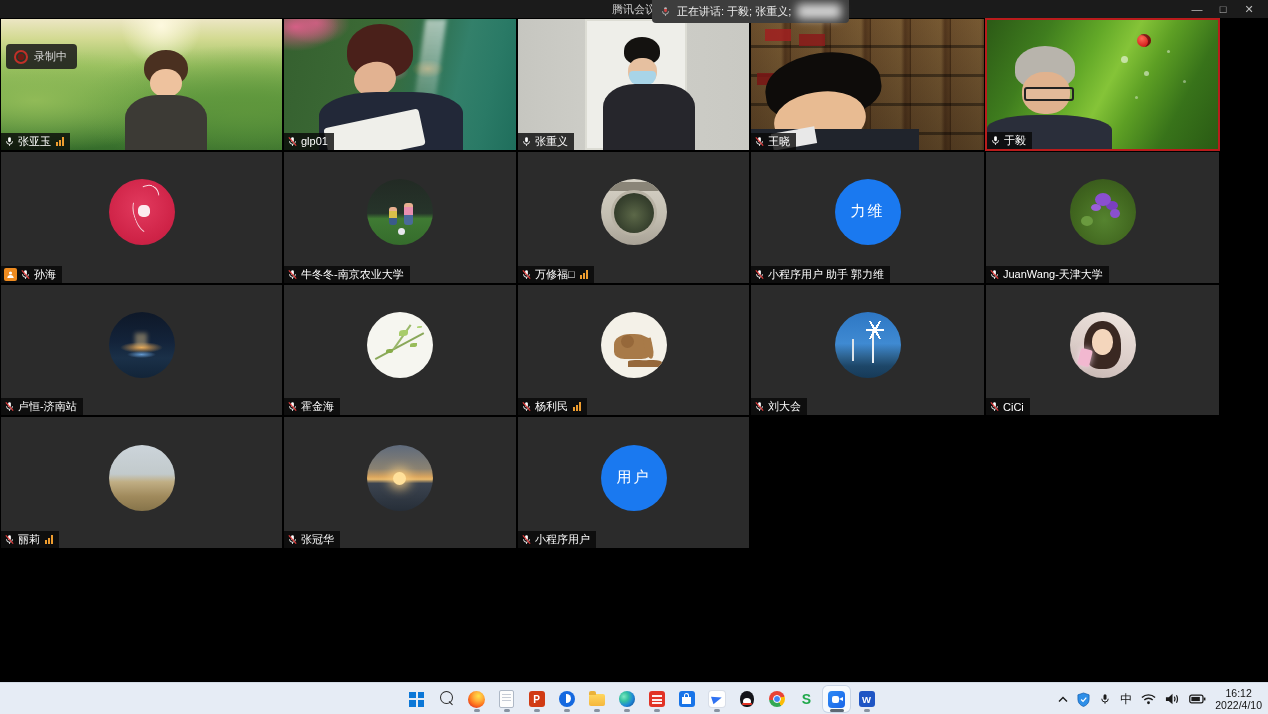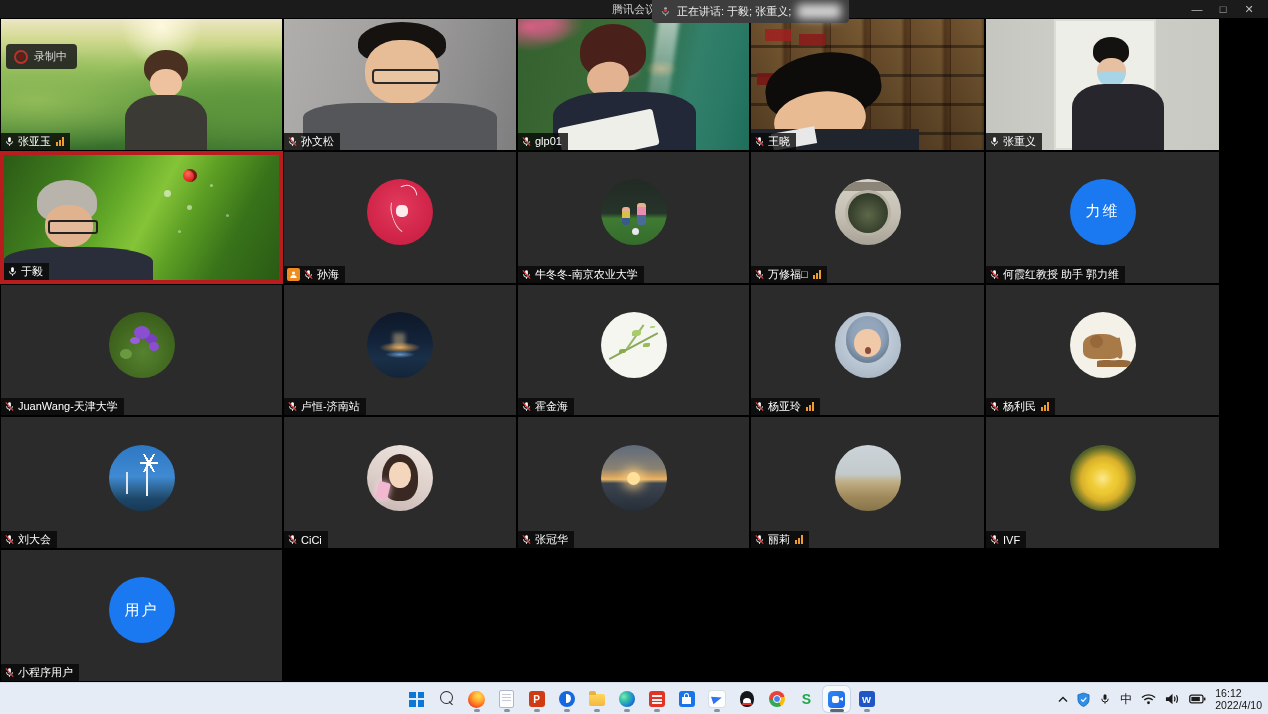--- a/index.html
+++ b/index.html
@@ -16,21 +16,21 @@
   .bmic{width:11px;height:13px;}
   .blur-blob{width:44px;height:15px;background:#d6d6d6;border-radius:3px;filter:blur(5px);}
   
   .recbadge{position:absolute;left:6px;top:44px;height:25px;background:rgba(28,28,28,.88);border-radius:4px;display:flex;align-items:center;gap:6px;padding:0 10px 0 8px;z-index:25;}
   .recdot{width:10px;height:10px;border:2.5px solid #c03028;border-radius:50%;background:radial-gradient(circle,#6e1a14 45%,transparent 46%);}
   .rectxt{color:#d8d8d8;font-size:11px;}
   
   .grid{position:absolute;left:0;top:18px;width:1220px;height:664px;display:grid;grid-template-columns:283px 234px 233px 235px 235px;grid-template-rows:repeat(5,1fr);background:#000;}
   .cell{position:relative;overflow:hidden;box-sizing:border-box;border:1px solid #000;}
   .cell.av{background:#2b2b2b;}
-  .cell.speaking{border:4px solid #b91c1c;}
+  .cell.speaking{border:2px solid #b91c1c;}
   .scene{position:absolute;inset:0;}
   .scene i{position:absolute;}
   
   .label{position:absolute;left:0;bottom:0;max-width:96%;height:17px;background:rgba(8,8,8,.8);color:#fff;font-size:11px;display:flex;align-items:center;gap:3px;padding:0 6px 0 3px;white-space:nowrap;z-index:5;}
   .mic{width:11px;height:11px;flex:none;}
   .cell:not(.muted) .slash{display:none;}
   .sig{display:inline-flex;align-items:flex-end;gap:1px;margin-left:2px;}
   .sig i{width:2px;background:#ef9d2f;}
   .sig i:nth-child(1){height:4px;}.sig i:nth-child(2){height:6px;}.sig i:nth-child(3){height:9px;}
   .mbadge{width:13px;height:13px;background:#ef8b1f;border-radius:2px;display:flex;align-items:center;justify-content:center;flex:none;}
@@ -169,21 +169,21 @@
   .ic-qq::before{content:"";position:absolute;left:2px;top:12px;width:10px;height:2px;background:#e23326;border-radius:2px;z-index:2;}
   .ic-chrome{width:16px;height:16px;border-radius:50%;background:conic-gradient(from -50deg,#ea4335 0 120deg,#fbbc05 120deg 200deg,#34a853 200deg 310deg,#ea4335 310deg 360deg);position:relative;}
   .ic-chrome::after{content:"";position:absolute;left:4px;top:4px;width:8px;height:8px;background:#4285f4;border:1.6px solid #fff;border-radius:50%;box-sizing:border-box;}
   .ic-greens{color:#1fa84a;font-weight:800;font-size:14px;line-height:1;}
   .ic-meet{width:17px;height:17px;border-radius:4px;background:linear-gradient(135deg,#2f8af5,#1a66e8);position:relative;}
   .ic-meet::after{content:"";position:absolute;left:3.5px;top:5px;width:7px;height:7px;background:#fff;border-radius:2px;}
   .ic-meet::before{content:"";position:absolute;right:2.5px;top:6px;width:0;height:0;border-right:4px solid #fff;border-top:2.5px solid transparent;border-bottom:2.5px solid transparent;}
   .ic-word{width:16px;height:16px;border-radius:3px;background:#1f55c4;color:#fff;font-weight:bold;font-size:9.5px;display:flex;align-items:center;justify-content:center;}
   .tray{position:absolute;right:6px;top:0;height:32px;display:flex;align-items:center;gap:9px;}
   .tray .ime{font-size:12px;color:#111;}
-  .clock{text-align:left;font-size:10.5px;color:#111;line-height:12px;}
+  .clock{text-align:center;font-size:10.5px;color:#111;line-height:12px;}
   .blackstrip{position:absolute;left:1220px;top:18px;width:48px;height:664px;background:#000;}
 </style>
 </head>
 <body>
 
 <div class="titlebar">
   <div class="tb-title">腾讯会议</div>
 </div>
 <div class="wcs">
   <span class="wc">—</span>
@@ -229,54 +229,56 @@
       <span class="sig">
           <i></i>
           <i></i>
           <i></i>
         </span>
     </div>
   </div>
 
 
 
-  <div class="cell video muted s-sws">
-    <div class="scene">
-        <i class="hair"></i>
-        <i class="face"></i>
-        <i class="x1"></i>
-        <i class="body"></i>
-      </div>
-    <div class="label">
-      <svg class="mic" viewBox="0 0 24 24">
-          <rect x="9" y="2.5" width="6" height="11" rx="3" fill="#fff"></rect>
-          <path d="M5.5 11.5a6.5 6.5 0 0 0 13 0" fill="none" stroke="#fff" stroke-width="2"></path>
-          <line x1="12" y1="18" x2="12" y2="21.5" stroke="#fff" stroke-width="2"></line>
-          <line class="slash" x1="4" y1="3" x2="20" y2="21" stroke="#e23b3b" stroke-width="2.6"></line>
-        </svg>
-      <span>孙文松</span>
-    </div>
-  </div>
 
   <div class="cell video muted s-glp">
     <div class="scene">
         <i class="x1"></i>
         <i class="hair"></i>
         <i class="face"></i>
         <i class="body"></i>
         <i class="x2"></i>
       </div>
     <div class="label">
       <svg class="mic" viewBox="0 0 24 24">
           <rect x="9" y="2.5" width="6" height="11" rx="3" fill="#fff"></rect>
           <path d="M5.5 11.5a6.5 6.5 0 0 0 13 0" fill="none" stroke="#fff" stroke-width="2"></path>
           <line x1="12" y1="18" x2="12" y2="21.5" stroke="#fff" stroke-width="2"></line>
           <line class="slash" x1="4" y1="3" x2="20" y2="21" stroke="#e23b3b" stroke-width="2.6"></line>
         </svg>
       <span>glp01</span>
+    </div>
+  </div>
+
+  <div class="cell video s-zzy">
+    <div class="scene">
+        <i class="x1"></i>
+        <i class="hair"></i>
+        <i class="face"></i>
+        <i class="x2"></i>
+        <i class="body"></i>
+      </div>
+    <div class="label">
+      <svg class="mic" viewBox="0 0 24 24">
+          <rect x="9" y="2.5" width="6" height="11" rx="3" fill="#fff"></rect>
+          <path d="M5.5 11.5a6.5 6.5 0 0 0 13 0" fill="none" stroke="#fff" stroke-width="2"></path>
+          <line x1="12" y1="18" x2="12" y2="21.5" stroke="#fff" stroke-width="2"></line>
+          <line class="slash" x1="4" y1="3" x2="20" y2="21" stroke="#e23b3b" stroke-width="2.6"></line>
+        </svg>
+      <span>张重义</span>
     </div>
   </div>
 
   <div class="cell video muted s-wx">
     <div class="scene">
         <i class="x1"></i>
         <i class="x2"></i>
         <i class="hair"></i>
         <i class="face"></i>
         <i class="body"></i>
@@ -286,39 +288,20 @@
       <svg class="mic" viewBox="0 0 24 24">
           <rect x="9" y="2.5" width="6" height="11" rx="3" fill="#fff"></rect>
           <path d="M5.5 11.5a6.5 6.5 0 0 0 13 0" fill="none" stroke="#fff" stroke-width="2"></path>
           <line x1="12" y1="18" x2="12" y2="21.5" stroke="#fff" stroke-width="2"></line>
           <line class="slash" x1="4" y1="3" x2="20" y2="21" stroke="#e23b3b" stroke-width="2.6"></line>
         </svg>
       <span>王晓</span>
     </div>
   </div>
 
-  <div class="cell video s-zzy">
-    <div class="scene">
-        <i class="x1"></i>
-        <i class="hair"></i>
-        <i class="face"></i>
-        <i class="x2"></i>
-        <i class="body"></i>
-      </div>
-    <div class="label">
-      <svg class="mic" viewBox="0 0 24 24">
-          <rect x="9" y="2.5" width="6" height="11" rx="3" fill="#fff"></rect>
-          <path d="M5.5 11.5a6.5 6.5 0 0 0 13 0" fill="none" stroke="#fff" stroke-width="2"></path>
-          <line x1="12" y1="18" x2="12" y2="21.5" stroke="#fff" stroke-width="2"></line>
-          <line class="slash" x1="4" y1="3" x2="20" y2="21" stroke="#e23b3b" stroke-width="2.6"></line>
-        </svg>
-      <span>张重义</span>
-    </div>
-  </div>
-
   <div class="cell video speaking s-yy">
     <div class="scene">
         <i class="x1"></i>
         <i class="x2"></i>
         <i class="hair"></i>
         <i class="face"></i>
         <i class="x3"></i>
         <i class="body"></i>
       </div>
     <div class="label">
@@ -397,21 +380,21 @@
     <div class="avatar">
         <span class="avtxt">力维</span>
       </div>
     <div class="label">
       <svg class="mic" viewBox="0 0 24 24">
           <rect x="9" y="2.5" width="6" height="11" rx="3" fill="#fff"></rect>
           <path d="M5.5 11.5a6.5 6.5 0 0 0 13 0" fill="none" stroke="#fff" stroke-width="2"></path>
           <line x1="12" y1="18" x2="12" y2="21.5" stroke="#fff" stroke-width="2"></line>
           <line class="slash" x1="4" y1="3" x2="20" y2="21" stroke="#e23b3b" stroke-width="2.6"></line>
         </svg>
-      <span>何霞红教授 助手 郭力维</span>
+      <span>小程序用户 助手 郭力维</span>
     </div>
   </div>
 
   <div class="cell av muted a-purple">
     <div class="avatar">
         <i class="d1"></i>
         <i class="d2"></i>
         <i class="d3"></i>
       </div>
     <div class="label">
@@ -454,41 +437,20 @@
           <rect x="9" y="2.5" width="6" height="11" rx="3" fill="#fff"></rect>
           <path d="M5.5 11.5a6.5 6.5 0 0 0 13 0" fill="none" stroke="#fff" stroke-width="2"></path>
           <line x1="12" y1="18" x2="12" y2="21.5" stroke="#fff" stroke-width="2"></line>
           <line class="slash" x1="4" y1="3" x2="20" y2="21" stroke="#e23b3b" stroke-width="2.6"></line>
         </svg>
       <span>霍金海</span>
     </div>
   </div>
 
 
-  <div class="cell av muted a-baby">
-    <div class="avatar">
-        <i class="d1"></i>
-        <i class="d2"></i>
-        <i class="d3"></i>
-      </div>
-    <div class="label">
-      <svg class="mic" viewBox="0 0 24 24">
-          <rect x="9" y="2.5" width="6" height="11" rx="3" fill="#fff"></rect>
-          <path d="M5.5 11.5a6.5 6.5 0 0 0 13 0" fill="none" stroke="#fff" stroke-width="2"></path>
-          <line x1="12" y1="18" x2="12" y2="21.5" stroke="#fff" stroke-width="2"></line>
-          <line class="slash" x1="4" y1="3" x2="20" y2="21" stroke="#e23b3b" stroke-width="2.6"></line>
-        </svg>
-      <span>杨亚玲</span>
-      <span class="sig">
-          <i></i>
-          <i></i>
-          <i></i>
-        </span>
-    </div>
-  </div>
 
   <div class="cell av muted a-elephant">
     <div class="avatar">
         <i class="d1"></i>
         <i class="d2"></i>
         <i class="d3"></i>
       </div>
     <div class="label">
       <svg class="mic" viewBox="0 0 24 24">
           <rect x="9" y="2.5" width="6" height="11" rx="3" fill="#fff"></rect>
@@ -532,67 +494,53 @@
       <svg class="mic" viewBox="0 0 24 24">
           <rect x="9" y="2.5" width="6" height="11" rx="3" fill="#fff"></rect>
           <path d="M5.5 11.5a6.5 6.5 0 0 0 13 0" fill="none" stroke="#fff" stroke-width="2"></path>
           <line x1="12" y1="18" x2="12" y2="21.5" stroke="#fff" stroke-width="2"></line>
           <line class="slash" x1="4" y1="3" x2="20" y2="21" stroke="#e23b3b" stroke-width="2.6"></line>
         </svg>
       <span>CiCi</span>
     </div>
   </div>
 
-  <div class="cell av muted a-sunset">
-    <div class="avatar">
-        <i class="d1"></i>
-      </div>
-    <div class="label">
-      <svg class="mic" viewBox="0 0 24 24">
-          <rect x="9" y="2.5" width="6" height="11" rx="3" fill="#fff"></rect>
-          <path d="M5.5 11.5a6.5 6.5 0 0 0 13 0" fill="none" stroke="#fff" stroke-width="2"></path>
-          <line x1="12" y1="18" x2="12" y2="21.5" stroke="#fff" stroke-width="2"></line>
-          <line class="slash" x1="4" y1="3" x2="20" y2="21" stroke="#e23b3b" stroke-width="2.6"></line>
-        </svg>
-      <span>张冠华</span>
-    </div>
-  </div>
-
   <div class="cell av muted a-field">
     <div class="avatar"></div>
     <div class="label">
       <svg class="mic" viewBox="0 0 24 24">
           <rect x="9" y="2.5" width="6" height="11" rx="3" fill="#fff"></rect>
           <path d="M5.5 11.5a6.5 6.5 0 0 0 13 0" fill="none" stroke="#fff" stroke-width="2"></path>
           <line x1="12" y1="18" x2="12" y2="21.5" stroke="#fff" stroke-width="2"></line>
           <line class="slash" x1="4" y1="3" x2="20" y2="21" stroke="#e23b3b" stroke-width="2.6"></line>
         </svg>
       <span>丽莉</span>
       <span class="sig">
           <i></i>
           <i></i>
           <i></i>
         </span>
     </div>
   </div>
 
-  <div class="cell av muted a-flower">
-    <div class="avatar">
-        <i class="d1"></i>
-      </div>
-    <div class="label">
-      <svg class="mic" viewBox="0 0 24 24">
-          <rect x="9" y="2.5" width="6" height="11" rx="3" fill="#fff"></rect>
-          <path d="M5.5 11.5a6.5 6.5 0 0 0 13 0" fill="none" stroke="#fff" stroke-width="2"></path>
-          <line x1="12" y1="18" x2="12" y2="21.5" stroke="#fff" stroke-width="2"></line>
-          <line class="slash" x1="4" y1="3" x2="20" y2="21" stroke="#e23b3b" stroke-width="2.6"></line>
-        </svg>
-      <span>IVF</span>
-    </div>
-  </div>
+  <div class="cell av muted a-sunset">
+    <div class="avatar">
+        <i class="d1"></i>
+      </div>
+    <div class="label">
+      <svg class="mic" viewBox="0 0 24 24">
+          <rect x="9" y="2.5" width="6" height="11" rx="3" fill="#fff"></rect>
+          <path d="M5.5 11.5a6.5 6.5 0 0 0 13 0" fill="none" stroke="#fff" stroke-width="2"></path>
+          <line x1="12" y1="18" x2="12" y2="21.5" stroke="#fff" stroke-width="2"></line>
+          <line class="slash" x1="4" y1="3" x2="20" y2="21" stroke="#e23b3b" stroke-width="2.6"></line>
+        </svg>
+      <span>张冠华</span>
+    </div>
+  </div>
+
 
   <div class="cell av muted a-user">
     <div class="avatar">
         <span class="avtxt">用户</span>
       </div>
     <div class="label">
       <svg class="mic" viewBox="0 0 24 24">
           <rect x="9" y="2.5" width="6" height="11" rx="3" fill="#fff"></rect>
           <path d="M5.5 11.5a6.5 6.5 0 0 0 13 0" fill="none" stroke="#fff" stroke-width="2"></path>
           <line x1="12" y1="18" x2="12" y2="21.5" stroke="#fff" stroke-width="2"></line>

